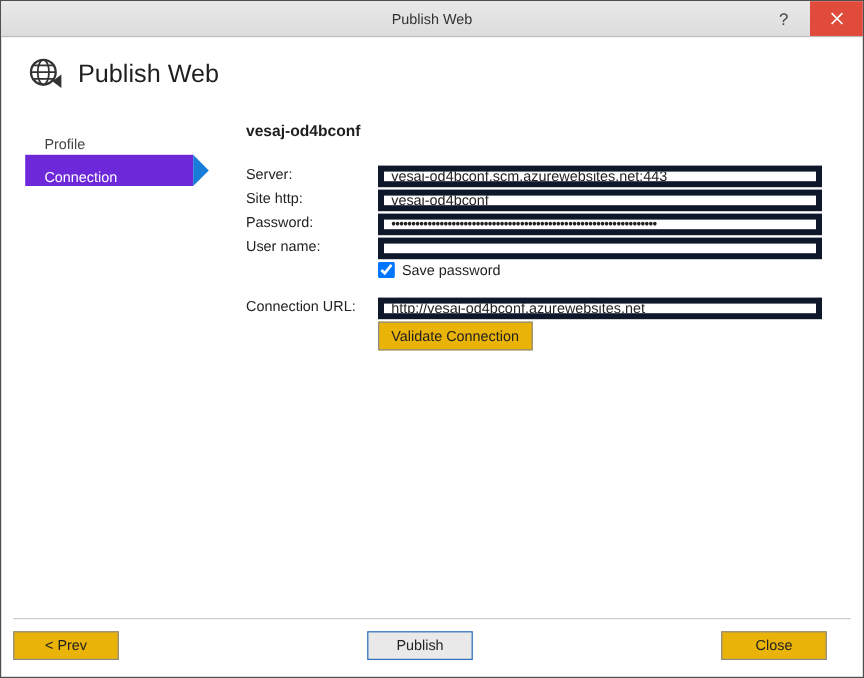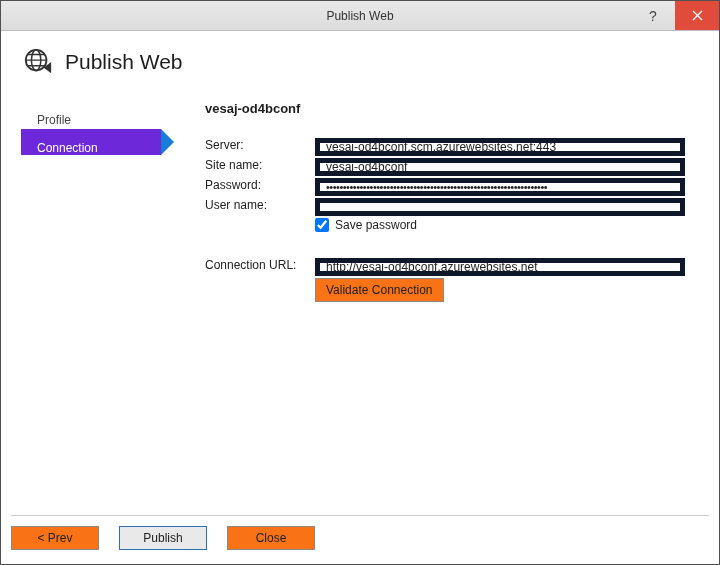--- a/index.html
+++ b/index.html
@@ -133,46 +133,46 @@
     color: #222;
   }
   .form-input[type="password"] {
     letter-spacing: -0.5px;
     font-size: 11px;
   }
   .checkbox-row {
     display: flex;
     align-items: center;
     margin-left: 110px;
-    margin-bottom: 26px;
+    margin-bottom: 16px;
     gap: 6px;
   }
   .checkbox-row input[type="checkbox"] {
     width: 14px; height: 14px;
     margin: 0;
   }
   .validate-row {
     margin-left: 110px;
     margin-top: 2px;
   }
   .btn-std {
     height: 24px;
     padding: 0 10px;
-    background: #f97316;
+    background: #eab308;
     border: 1px solid #8a8a8a;
     font-family: inherit;
     font-size: 12px;
     color: #222;
     cursor: pointer;
   }
   .footer {
     border-top: 1px solid #ccc;
     padding: 10px 20px 14px 0;
     display: flex;
-    justify-content: flex-start;
+    justify-content: space-between;
     gap: 20px;
     margin: 0 10px;
   }
   .footer .btn-std {
     width: 88px;
     height: 24px;
     padding: 0;
   }
   .btn-std.primary {
     border: 1px solid #2a6fb8;
@@ -219,21 +219,21 @@
 
     <div class="content">
       <div class="content-title">vesaj-od4bconf</div>
 
       <div class="form-row">
         <div class="form-label">Server:</div>
         <input class="form-input" type="text" value="vesaj-od4bconf.scm.azurewebsites.net:443" style="">
       </div>
 
       <div class="form-row">
-        <div class="form-label">Site name:</div>
+        <div class="form-label">Site http:</div>
         <input class="form-input" type="text" value="vesaj-od4bconf" style="">
       </div>
 
       <div class="form-row">
         <div class="form-label">Password:</div>
         <input class="form-input" type="password" value="••••••••••••••••••••••••••••••••••••••••••••••••••••••••••••••••••" style="">
       </div>
 
       <div class="form-row">
         <div class="form-label">User name:</div>

